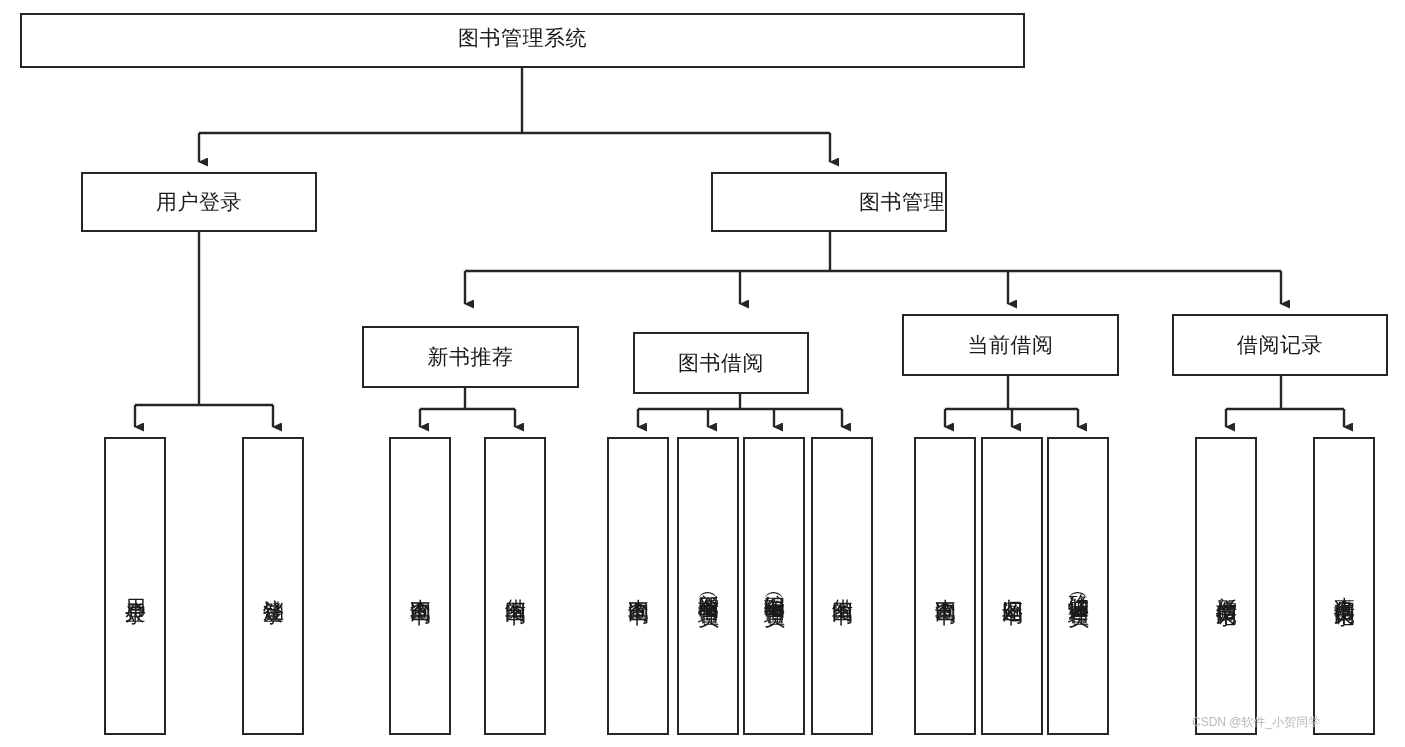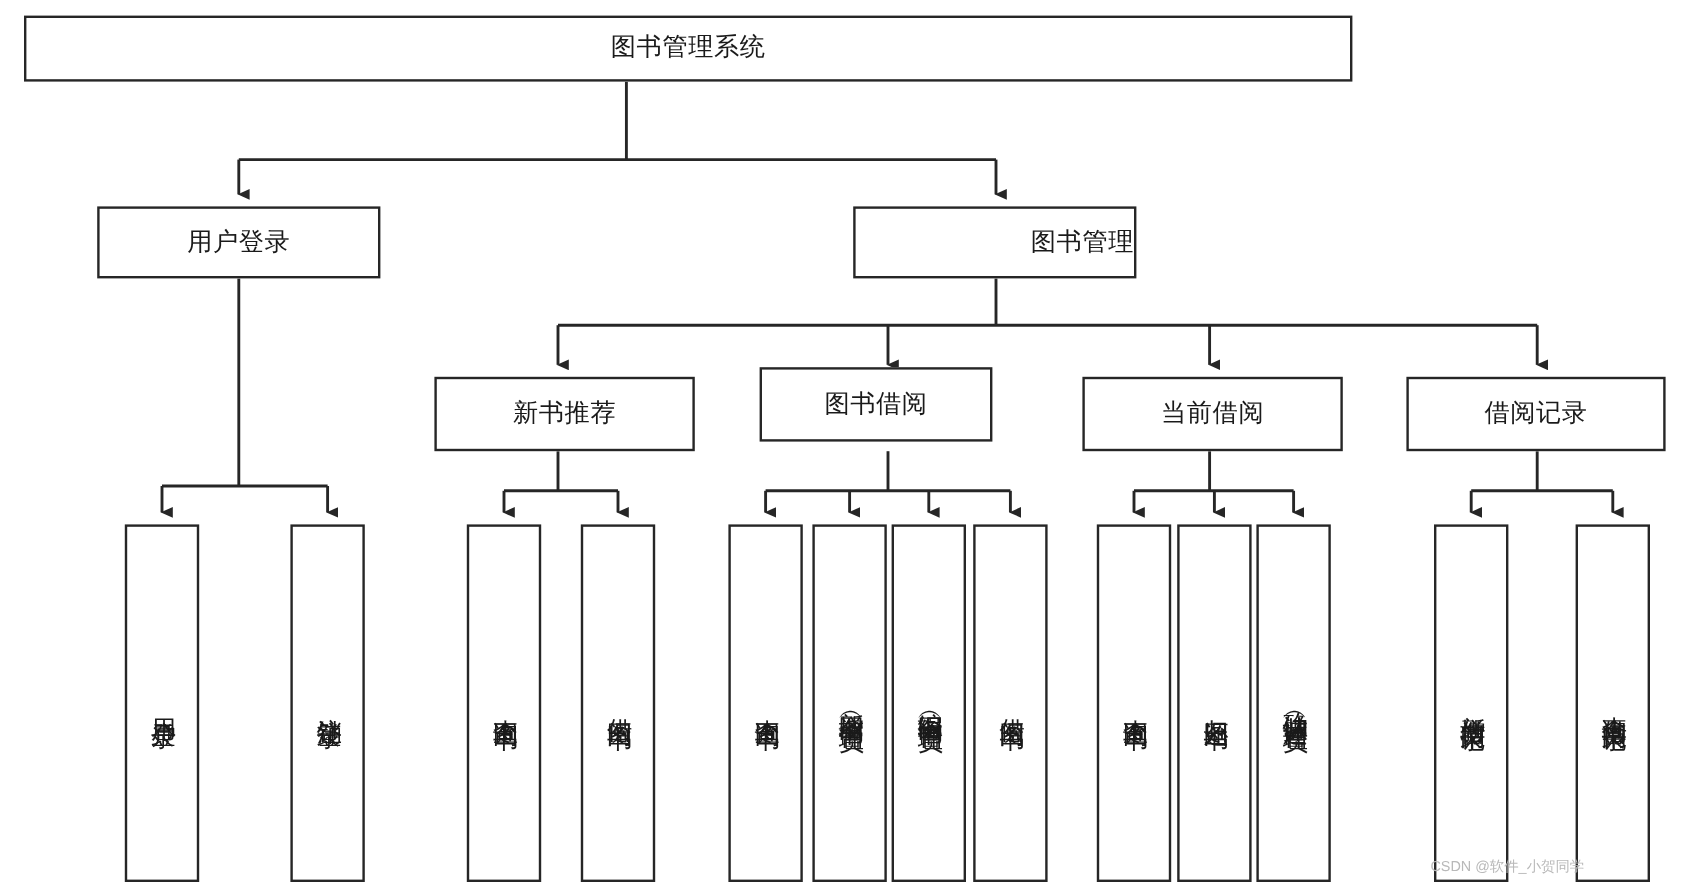--- a/index.html
+++ b/index.html
@@ -108,35 +108,35 @@
       <path d="M1012,409 L1012,427" marker-end="url(#arrow)"></path>
       <path d="M1078,409 L1078,427" marker-end="url(#arrow)"></path>
 
       <path d="M1281,376 L1281,409"></path>
       <path d="M1226,409 L1344,409"></path>
       <path d="M1226,409 L1226,427" marker-end="url(#arrow)"></path>
       <path d="M1344,409 L1344,427" marker-end="url(#arrow)"></path>
     </g>
   </svg>
 
-  <div class="node horizontal" style="left:20px; top:13px; width:1107px; height:55px;">
+  <div class="node horizontal" style="left:20px; top:13px; width:1005px; height:55px;font-family:Liberation Mono, monospace;">
     <span class="label">图书管理系统</span>
   </div>
 
   <div class="node horizontal" style="left:81px; top:172px; width:236px; height:60px;">
     <span class="label">用户登录</span>
   </div>
   <div class="node horizontal" style="left:711px; top:172px; width:236px; height:60px;justify-content:flex-end;">
     <span class="label">图书管理</span>
   </div>
 
-  <div class="node horizontal" style="left:362px; top:314px; width:217px; height:62px;">
+  <div class="node horizontal" style="left:362px; top:326px; width:217px; height:62px;">
     <span class="label">新书推荐</span>
   </div>
-  <div class="node horizontal" style="left:633px; top:306px; width:194px; height:62px;">
+  <div class="node horizontal" style="left:633px; top:332px; width:176px; height:62px;">
     <span class="label">图书借阅</span>
   </div>
   <div class="node horizontal" style="left:902px; top:314px; width:217px; height:62px;">
     <span class="label">当前借阅</span>
   </div>
   <div class="node horizontal" style="left:1172px; top:314px; width:216px; height:62px;">
     <span class="label">借阅记录</span>
   </div>
 
   <div class="node vertical" style="left:104px; top:437px; width:62px; height:298px;">

